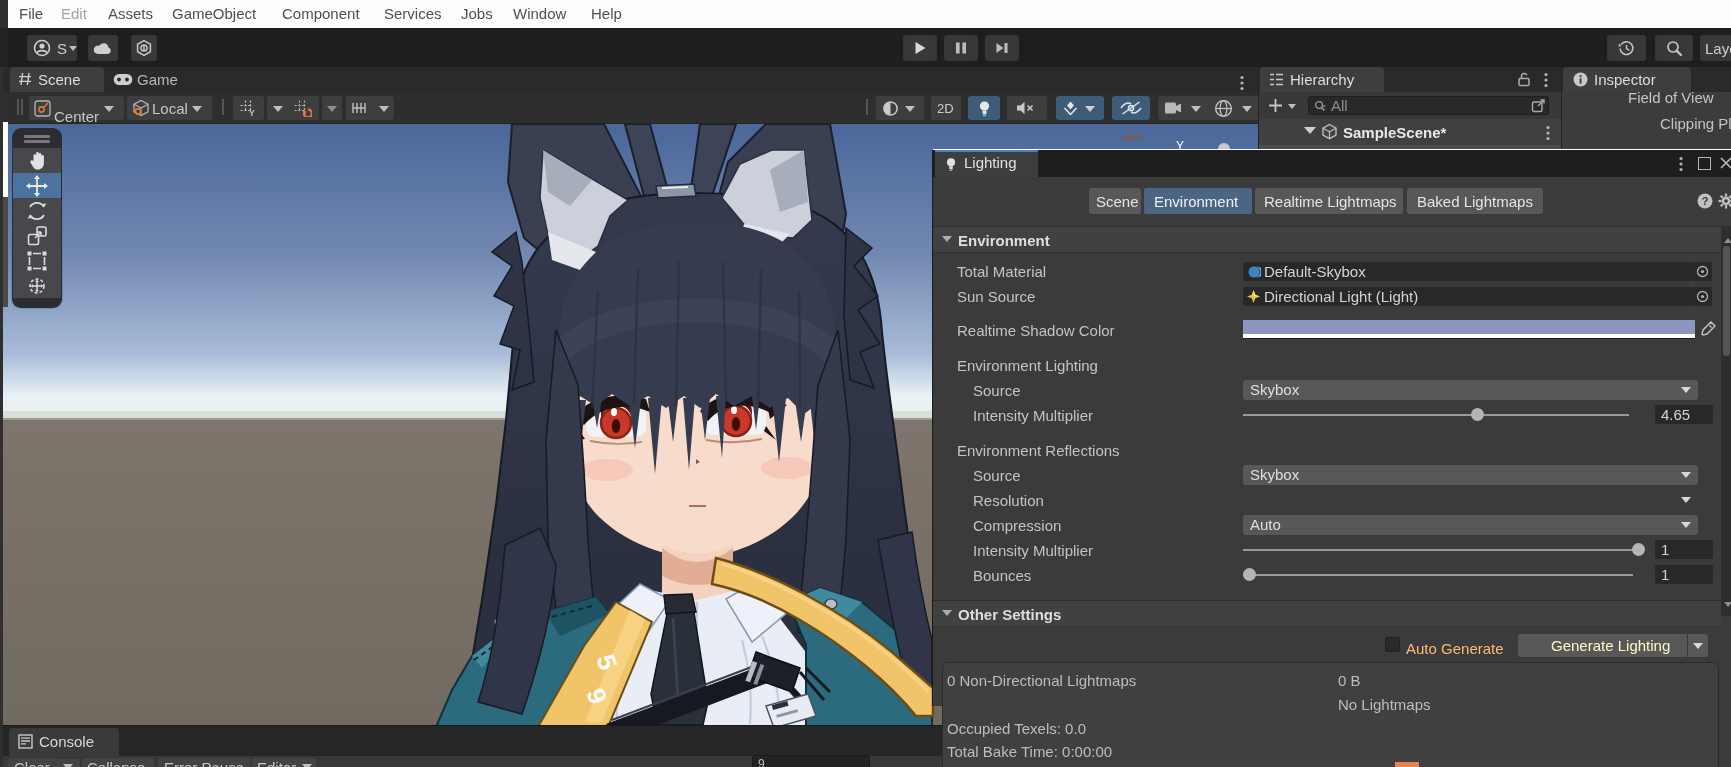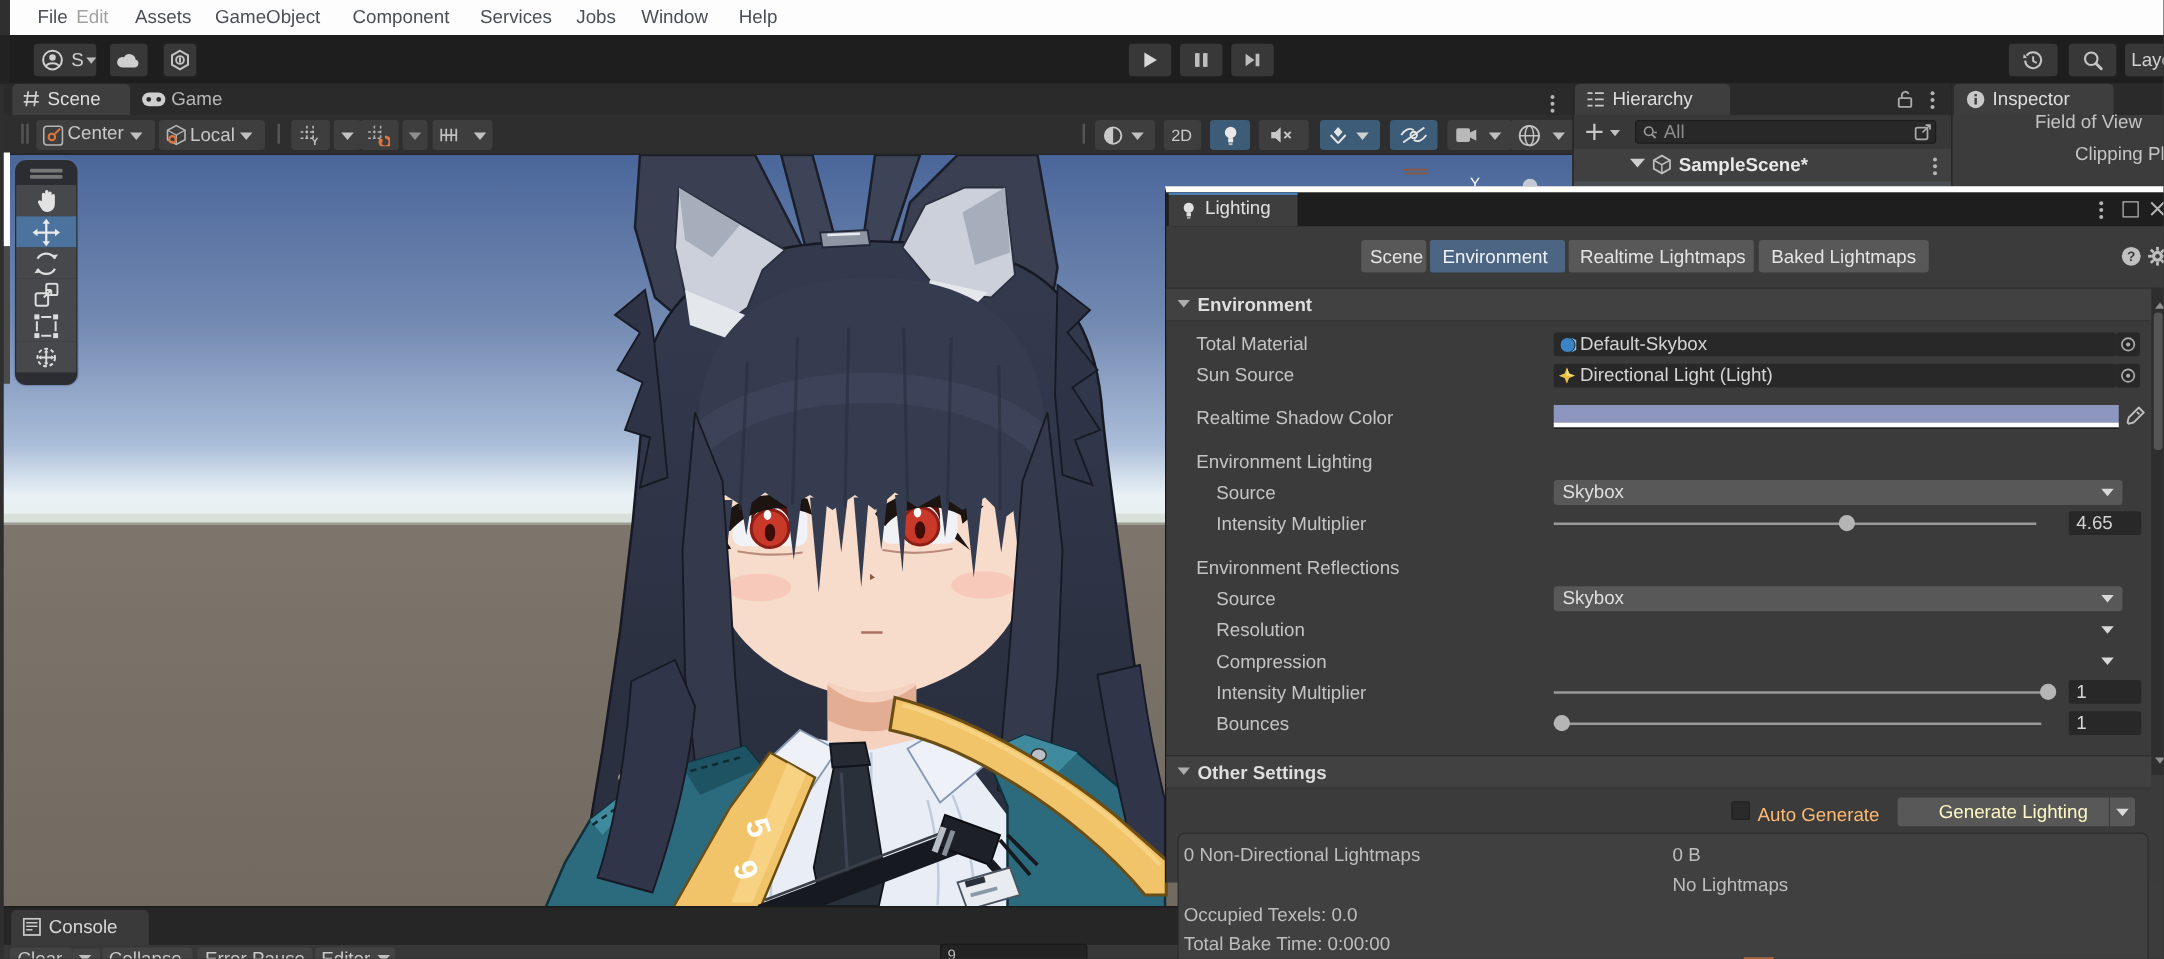--- a/index.html
+++ b/index.html
@@ -234,21 +234,21 @@
       <g fill="#dcdcdc">
         <path d="M11,4.5 L12.8,7 H9.2 Z"></path>
         <path d="M11,17.5 L12.8,15 H9.2 Z"></path>
         <path d="M4.5,11 L7,9.2 V12.8 Z"></path>
         <path d="M17.5,11 L15,9.2 V12.8 Z"></path>
       </g>
     </svg>
 
 <div class="abs" style="left:0;top:0;width:1731px;height:28px;background:#fdfdfd;"></div>
 <div class="abs" style="left:0;top:0;width:8px;height:28px;background:#2f2f2f;"></div>
-<div class="abs" style="top:5px;left:19px;font-size:15px;color:#4b4f55;margin-left:11px;">File</div>
+<div class="abs" style="top:5px;left:19px;font-size:15px;color:#4b4f55;">File</div>
 <div class="abs" style="top:5px;left:61px;font-size:15px;color:#a3a3a3;">Edit</div>
 <div class="abs" style="top:5px;left:108px;font-size:15px;color:#4b4f55;">Assets</div>
 <div class="abs" style="top:5px;left:172px;font-size:15px;color:#4b4f55;">GameObject</div>
 <div class="abs" style="top:5px;left:282px;font-size:15px;color:#4b4f55;">Component</div>
 <div class="abs" style="top:5px;left:384px;font-size:15px;color:#4b4f55;">Services</div>
 <div class="abs" style="top:5px;left:461px;font-size:15px;color:#4b4f55;">Jobs</div>
 <div class="abs" style="top:5px;left:513px;font-size:15px;color:#4b4f55;">Window</div>
 <div class="abs" style="top:5px;left:591px;font-size:15px;color:#4b4f55;">Help</div>
 
 <div class="abs" style="left:0;top:28px;width:1731px;height:39px;background:#1e1e1e;"></div>
@@ -320,21 +320,21 @@
 
 <div class="abs" style="left:0;top:92px;width:1258px;height:32px;background:#2e2e2e;border-bottom:1px solid #242424;box-sizing:border-box;"></div>
 <div class="abs" style="left:17px;top:99px;width:2px;height:16px;background:#555;"></div>
 <div class="abs" style="left:21px;top:99px;width:2px;height:16px;background:#555;"></div>
 <div class="btn" style="left:29px;top:96px;width:95px;height:24px;background:#3e3e3e;"></div>
 <svg class="abs" style="left:34px;top:100px;" width="17" height="17" viewBox="0 0 17 17">
       <rect x="1" y="1" width="15" height="15" rx="2.5" fill="none" stroke="#b5b5b5" stroke-width="1.3"></rect>
       <circle cx="7.5" cy="9.5" r="2.6" fill="none" stroke="#e0763c" stroke-width="1.6"></circle>
       <path d="M10,7 L14,3" stroke="#e0763c" stroke-width="1.6"></path>
     </svg>
-<div class="abs t" style="left:54px;top:98px;">Center</div>
+<div class="abs t" style="left:54px;top:108px;">Center</div>
 <div class="abs" style="left:104px;top:106px;width:0;height:0;border-left:5px solid transparent;border-right:5px solid transparent;border-top:6px solid #c0c0c0;"></div>
 <div class="btn" style="left:127px;top:96px;width:85px;height:24px;background:#3e3e3e;"></div>
 <svg class="abs" style="left:132px;top:99px;" width="18" height="18" viewBox="0 0 18 18">
       <path d="M9,1.5 L16,5.2 V12.8 L9,16.5 L2,12.8 V5.2 Z" fill="none" stroke="#b5b5b5" stroke-width="1.3"></path>
       <path d="M2,5.2 L9,9 L16,5.2 M9,9 V16.5" fill="none" stroke="#b5b5b5" stroke-width="1.1"></path>
       <circle cx="6" cy="12.5" r="2.6" fill="none" stroke="#e0763c" stroke-width="1.7"></circle>
     </svg>
 <div class="abs t" style="left:152px;top:100px;">Local</div>
 <div class="abs" style="left:192px;top:106px;width:0;height:0;border-left:5px solid transparent;border-right:5px solid transparent;border-top:6px solid #c0c0c0;"></div>
 <div class="abs" style="left:222px;top:99px;width:2px;height:16px;background:#555;"></div>
@@ -503,21 +503,21 @@
   <div class="abs" style="left:58px;top:33px;width:22px;height:12px;background:#434343;"></div>
   <div class="abs" style="left:63px;top:38px;width:0;height:0;border-left:5px solid transparent;border-right:5px solid transparent;border-top:6px solid #c0c0c0;"></div>
   <div class="abs" style="left:87px;top:33px;font-size:15px;color:#c8c8c8;">Collapse</div>
   <div class="abs" style="left:164px;top:33px;font-size:15px;color:#c8c8c8;">Error Pause</div>
   <div class="abs" style="left:257px;top:33px;font-size:15px;color:#c8c8c8;">Editor</div>
   <div class="abs" style="left:302px;top:38px;width:0;height:0;border-left:5px solid transparent;border-right:5px solid transparent;border-top:6px solid #c0c0c0;"></div>
   <div class="abs" style="left:752px;top:29px;width:116px;height:13px;background:#232323;border:1px solid #1a1a1a;border-radius:3px 3px 0 0;"></div>
   <div class="abs" style="left:758px;top:31px;font-size:12px;color:#bbb;">9</div>
 </div>
 
-<div class="abs" style="left:932px;top:149px;width:799px;height:557px;background:#3b3b3b;border-left:1px solid #191919;border-top:5px solid #ffffff;box-sizing:border-box;">
+<div class="abs" style="left:932px;top:149px;width:799px;height:557px;background:#3b3b3b;border-left:1px solid #191919;border-top:1px solid #ffffff;box-sizing:border-box;">
 
   <div class="abs" style="left:0;top:0;width:799px;height:27px;background:#1e1e1e;"></div>
   <div class="abs" style="left:2px;top:0;width:103px;height:27px;background:#3e3e3e;border-top:2px solid #4a80b8;box-sizing:border-box;"></div>
   <svg class="abs" style="left:12px;top:7px;" width="12" height="15" viewBox="0 0 13 17">
         <circle cx="6.5" cy="6" r="4.6" fill="#e0e0e0"></circle>
         <rect x="4.5" y="10.5" width="4" height="3.2" fill="#e0e0e0"></rect>
         <rect x="5" y="14.2" width="3" height="1.6" fill="#b0b0b0"></rect>
       </svg>
   <div class="abs t" style="left:31px;top:4px;color:#e0e0e0;">Lighting</div>
   <svg class="abs" style="left:746px;top:6px;" width="4" height="16" viewBox="0 0 4 16">
@@ -605,20 +605,21 @@
   <div class="abs" style="left:310px;top:264px;width:386px;height:2px;background:#999;"></div>
   <div class="abs" style="left:538px;top:258px;width:13px;height:13px;border-radius:50%;background:#b5b5b5;"></div>
   <div class="fld" style="left:722px;top:255px;width:58px;padding-left:6px;">4.65</div>
   <div class="lbl" style="left:24px;top:292px;">Environment Reflections</div>
   <div class="lbl" style="left:40px;top:317px;">Source</div>
   <div class="dd" style="left:310px;top:315px;width:455px;">Skybox</div>
   <div class="abs" style="left:748px;top:322px;width:0;height:0;border-left:5px solid transparent;border-right:5px solid transparent;border-top:6px solid #d8d8d8;"></div>
   <div class="lbl" style="left:40px;top:342px;">Resolution</div>
   <div class="abs" style="left:748px;top:347px;width:0;height:0;border-left:5px solid transparent;border-right:5px solid transparent;border-top:6px solid #d8d8d8;"></div>
   <div class="lbl" style="left:40px;top:367px;">Compression</div>
+  <div class="dd" style="left:310px;top:365px;width:455px;">Auto</div>
   <div class="abs" style="left:748px;top:372px;width:0;height:0;border-left:5px solid transparent;border-right:5px solid transparent;border-top:6px solid #d8d8d8;"></div>
   <div class="lbl" style="left:40px;top:392px;">Intensity Multiplier</div>
   <div class="abs" style="left:310px;top:399px;width:390px;height:2px;background:#999;"></div>
   <div class="abs" style="left:699px;top:393px;width:13px;height:13px;border-radius:50%;background:#b5b5b5;"></div>
   <div class="fld" style="left:722px;top:390px;width:58px;padding-left:6px;">1</div>
   <div class="lbl" style="left:40px;top:417px;">Bounces</div>
   <div class="abs" style="left:310px;top:424px;width:390px;height:2px;background:#999;"></div>
   <div class="abs" style="left:310px;top:418px;width:13px;height:13px;border-radius:50%;background:#b5b5b5;"></div>
   <div class="fld" style="left:722px;top:415px;width:58px;padding-left:6px;">1</div>
 

